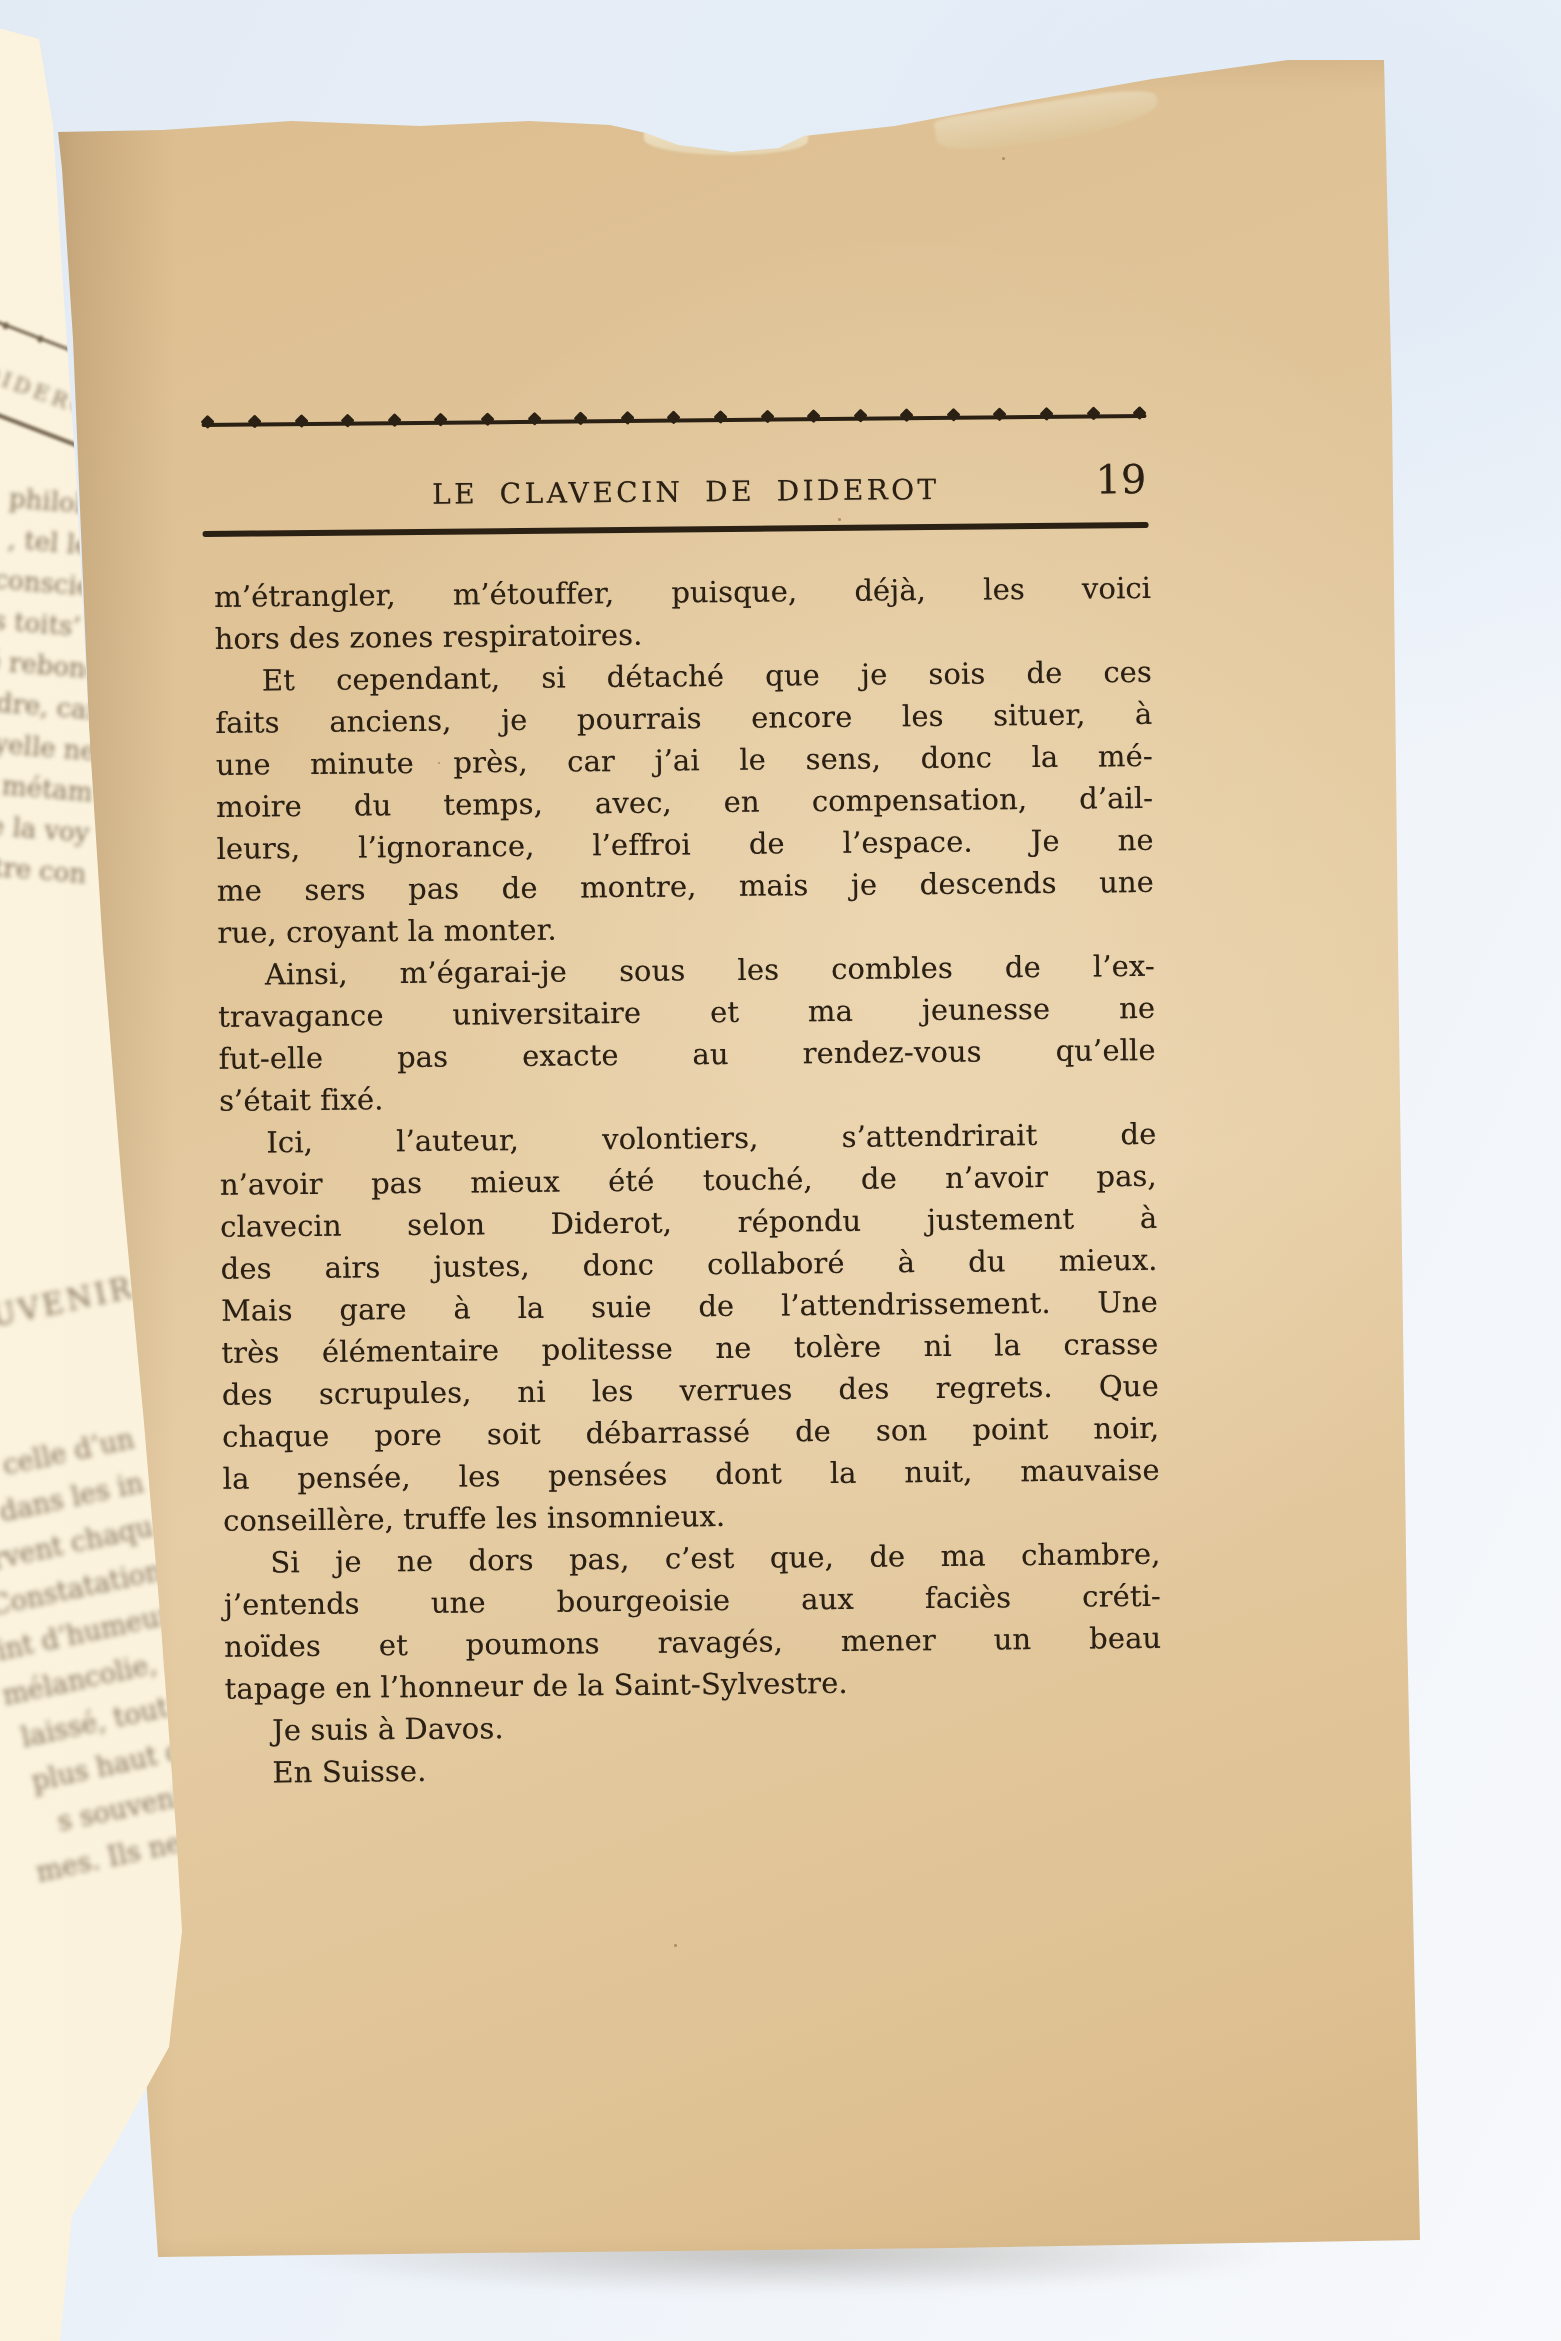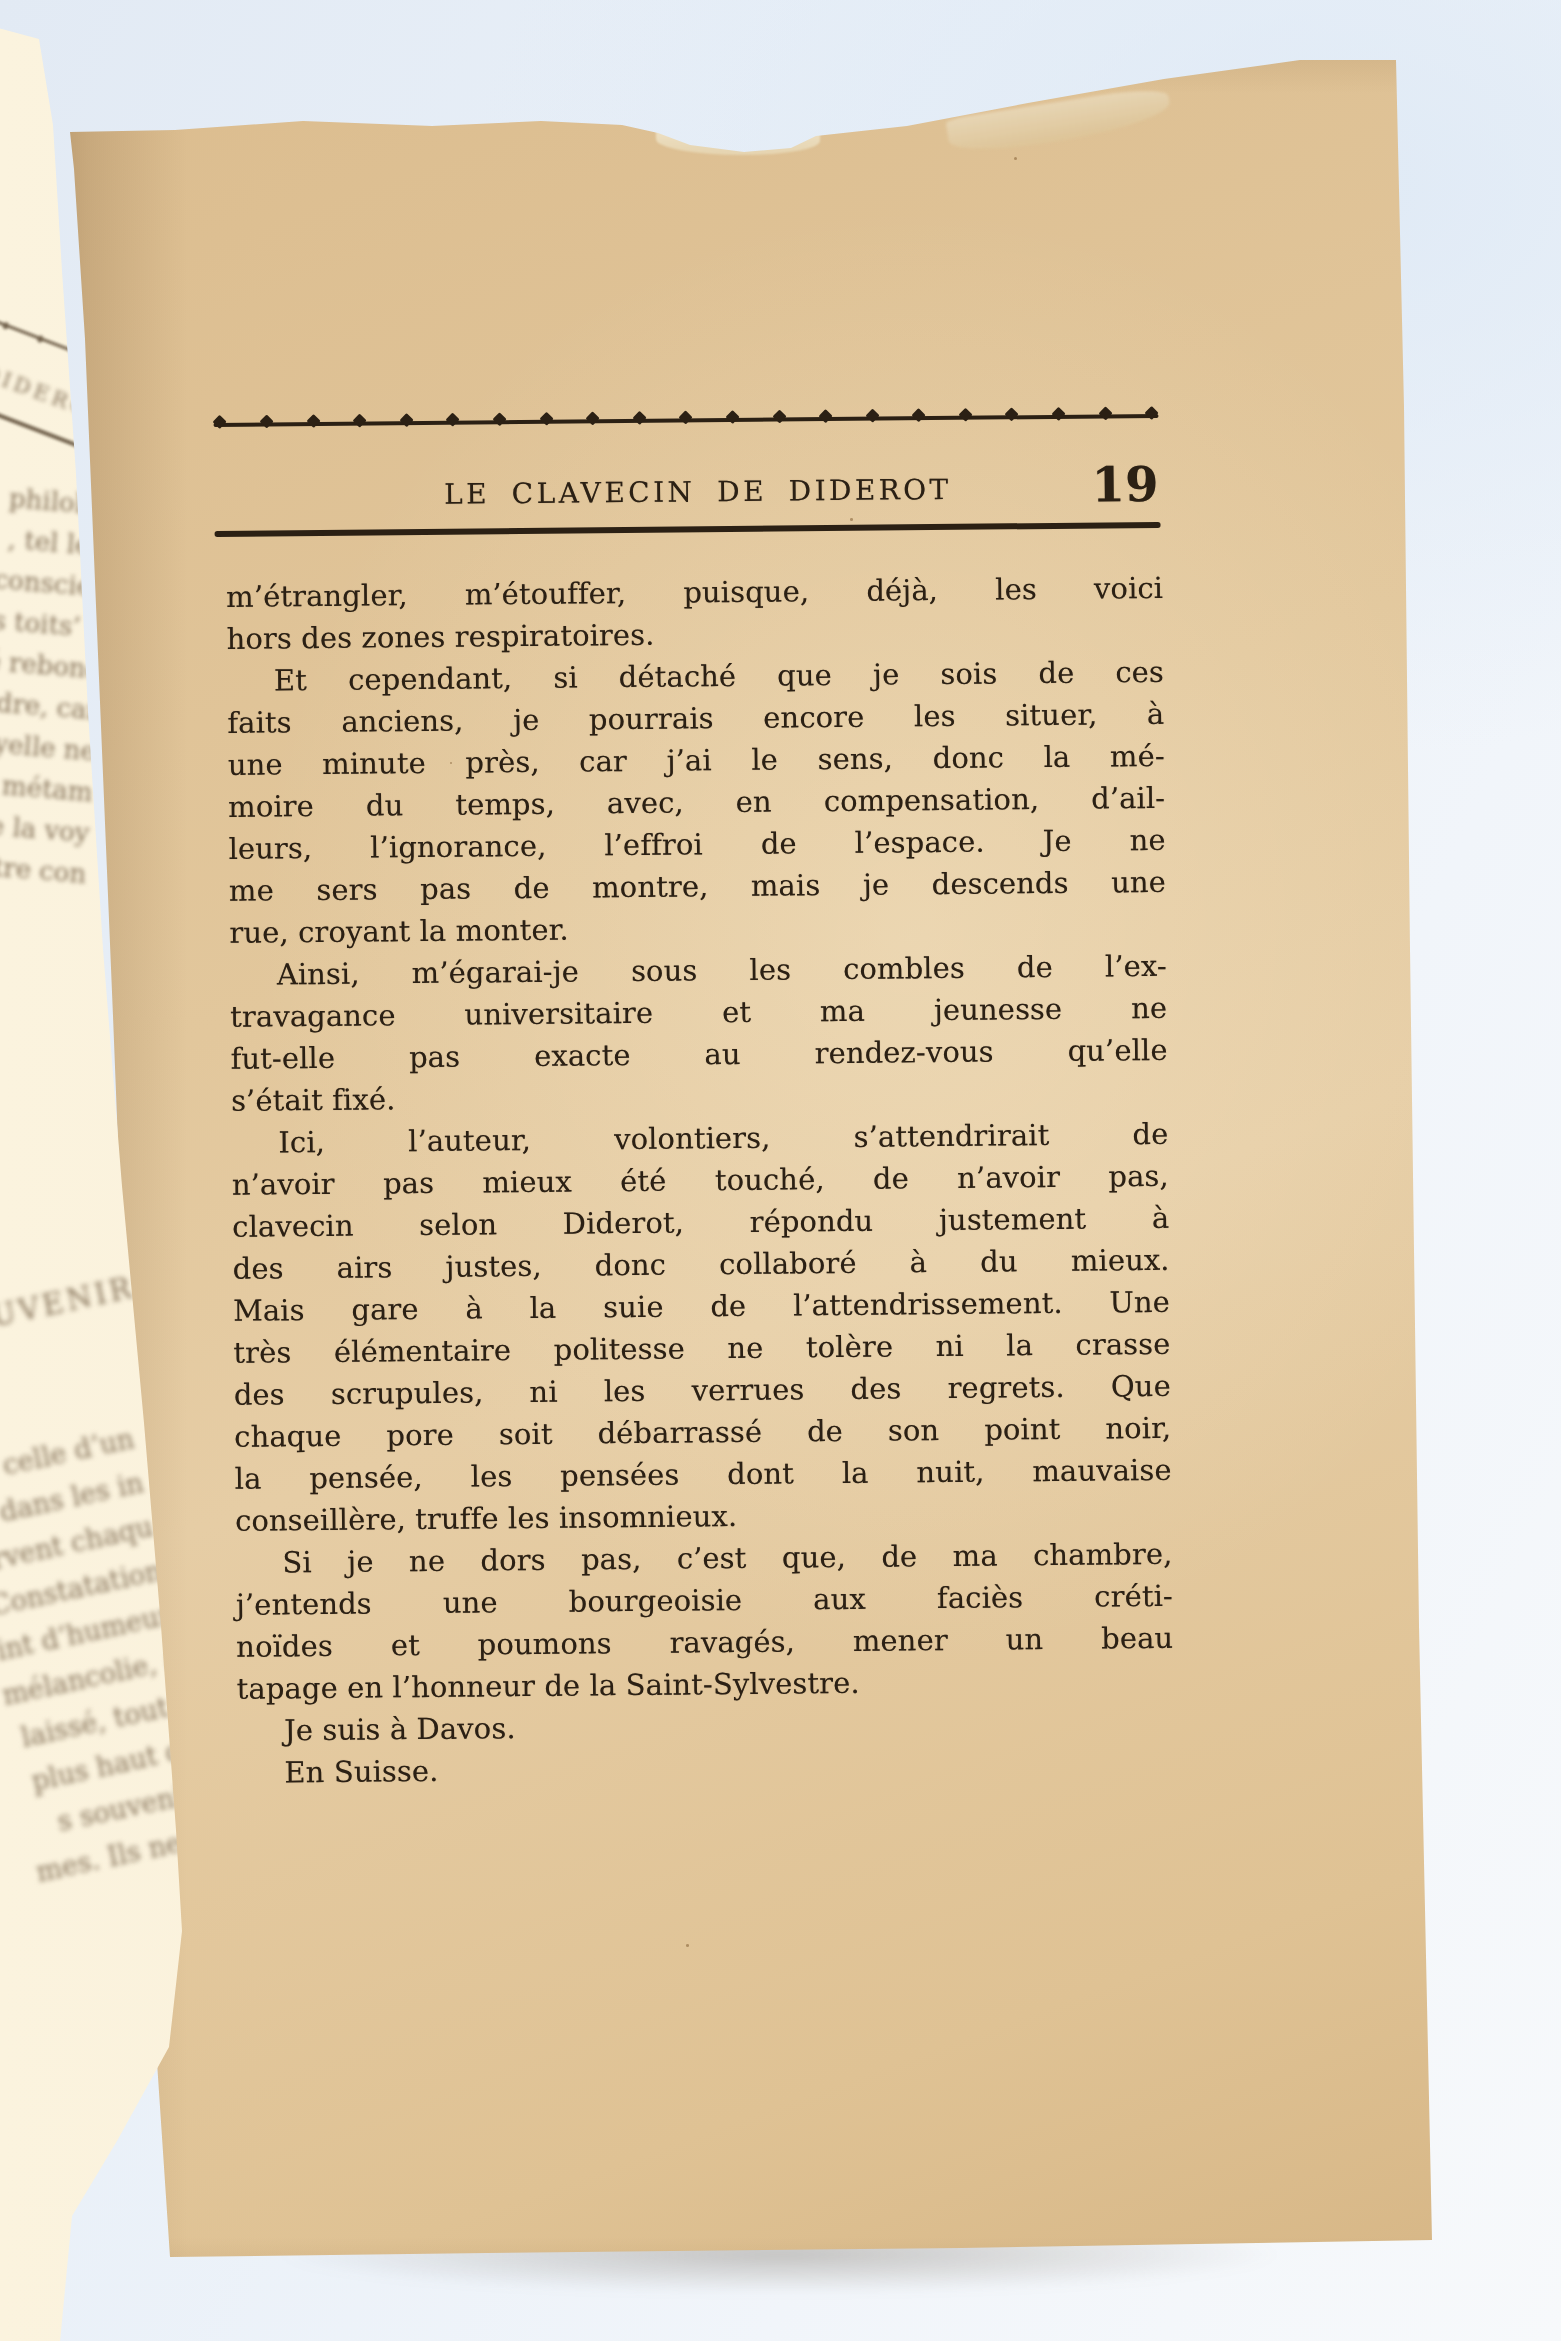--- a/index.html
+++ b/index.html
@@ -25,21 +25,21 @@
       1392px 407px, 1398px 949px, 1407px 1626px, 1420px 2240px,
       949px 2248px, 474px 2253px, 158px 2257px,
       134px 1897px, 117px 1423px, 101px 1016px, 87px 678px, 73px 339px, 62px 169px);
     background:
       radial-gradient(ellipse 915px 1016px at 58% 40%, rgba(255,245,220,.30), rgba(255,245,220,0) 72%),
       linear-gradient(to right, rgba(92,58,22,.38) 0px, rgba(92,58,22,.16) 75px, rgba(92,58,22,0) 176px),
       linear-gradient(to right, rgba(255,250,235,0) 93%, rgba(124,88,46,.22) 99%, rgba(104,70,32,.34) 100%),
       linear-gradient(to bottom, rgba(118,80,38,.26) 0%, rgba(118,80,38,0) 4%),
       linear-gradient(to bottom, rgba(100,65,25,0) 95.5%, rgba(100,65,25,.20) 98.8%, rgba(70,42,14,.38) 100%),
       linear-gradient(160deg,#dbbc8e 0%,#e2c79c 38%,#e6cda5 55%,#dfc294 82%,#d5b483 100%);
-    filter:drop-shadow(11px 13.6px 17.6px rgba(100,90,72,.38));margin-left:12px;}
+    filter:drop-shadow(11px 13.6px 17.6px rgba(100,90,72,.38));}
 
   .tear-patch{position:absolute;left:644px;top:124px;width:164px;height:31px;
     background:linear-gradient(#f0e3c7,#e5d4b0);border-radius:8% 12% 46% 52%;
     filter:blur(1.1px);}
   .tear-flake{position:absolute;left:645px;top:98px;width:75px;height:30px;
     background:linear-gradient(#e3cda2,#d8bf90);border-radius:42% 55% 40% 50%;
     transform:rotate(-7deg);filter:blur(0.7px);}
   .tear-fray{position:absolute;left:935px;top:102px;width:224px;height:39px;
     background:linear-gradient(#e9d9ba,#ddc598);border-radius:10% 30% 55% 45%;
     transform:rotate(-9deg);filter:blur(1.5px);opacity:.85;}
@@ -53,21 +53,21 @@
 
   .ornament{position:relative;height:20.3px;width:945px;}
   .orn-line{position:absolute;left:0;right:0;top:7.5px;height:4.1px;background:#2b2014;border-radius:2px;}
   .orn-dias{position:absolute;left:1.4px;right:1.4px;top:2px;display:flex;justify-content:space-between;}
   .dia{width:10.2px;height:10.2px;background:#2b2014;transform:rotate(45deg);border-radius:1.4px;}
 
   .header-row{position:relative;height:95px;}
   .running-title{position:absolute;left:50%;top:45px;transform:translateX(-48%);
     font-size:28px;letter-spacing:3.4px;word-spacing:9.5px;white-space:nowrap;
     text-shadow:0 0 0.7px rgba(43,32,20,.5);}
-  .page-number{position:absolute;right:2.7px;top:30px;font-size:48px;font-weight:bold;
+  .page-number{position:absolute;right:2.7px;top:30px;font-size:40px;font-weight:normal;
     text-shadow:0 0 0.7px rgba(43,32,20,.5);}
   .header-rule{position:absolute;left:0;top:96px;width:946px;height:5.4px;
     background:#2b2014;border-radius:2.7px;}
 
   .body-text{position:absolute;left:11px;top:161px;width:937px;
     font-size:29px;line-height:42px;letter-spacing:0.1px;
     text-shadow:0 0 0.7px rgba(43,32,20,.45);}
   .line{min-height:42px;}
   .line.fill{text-align:justify;text-align-last:justify;}
   .line.end{text-align:left;}

